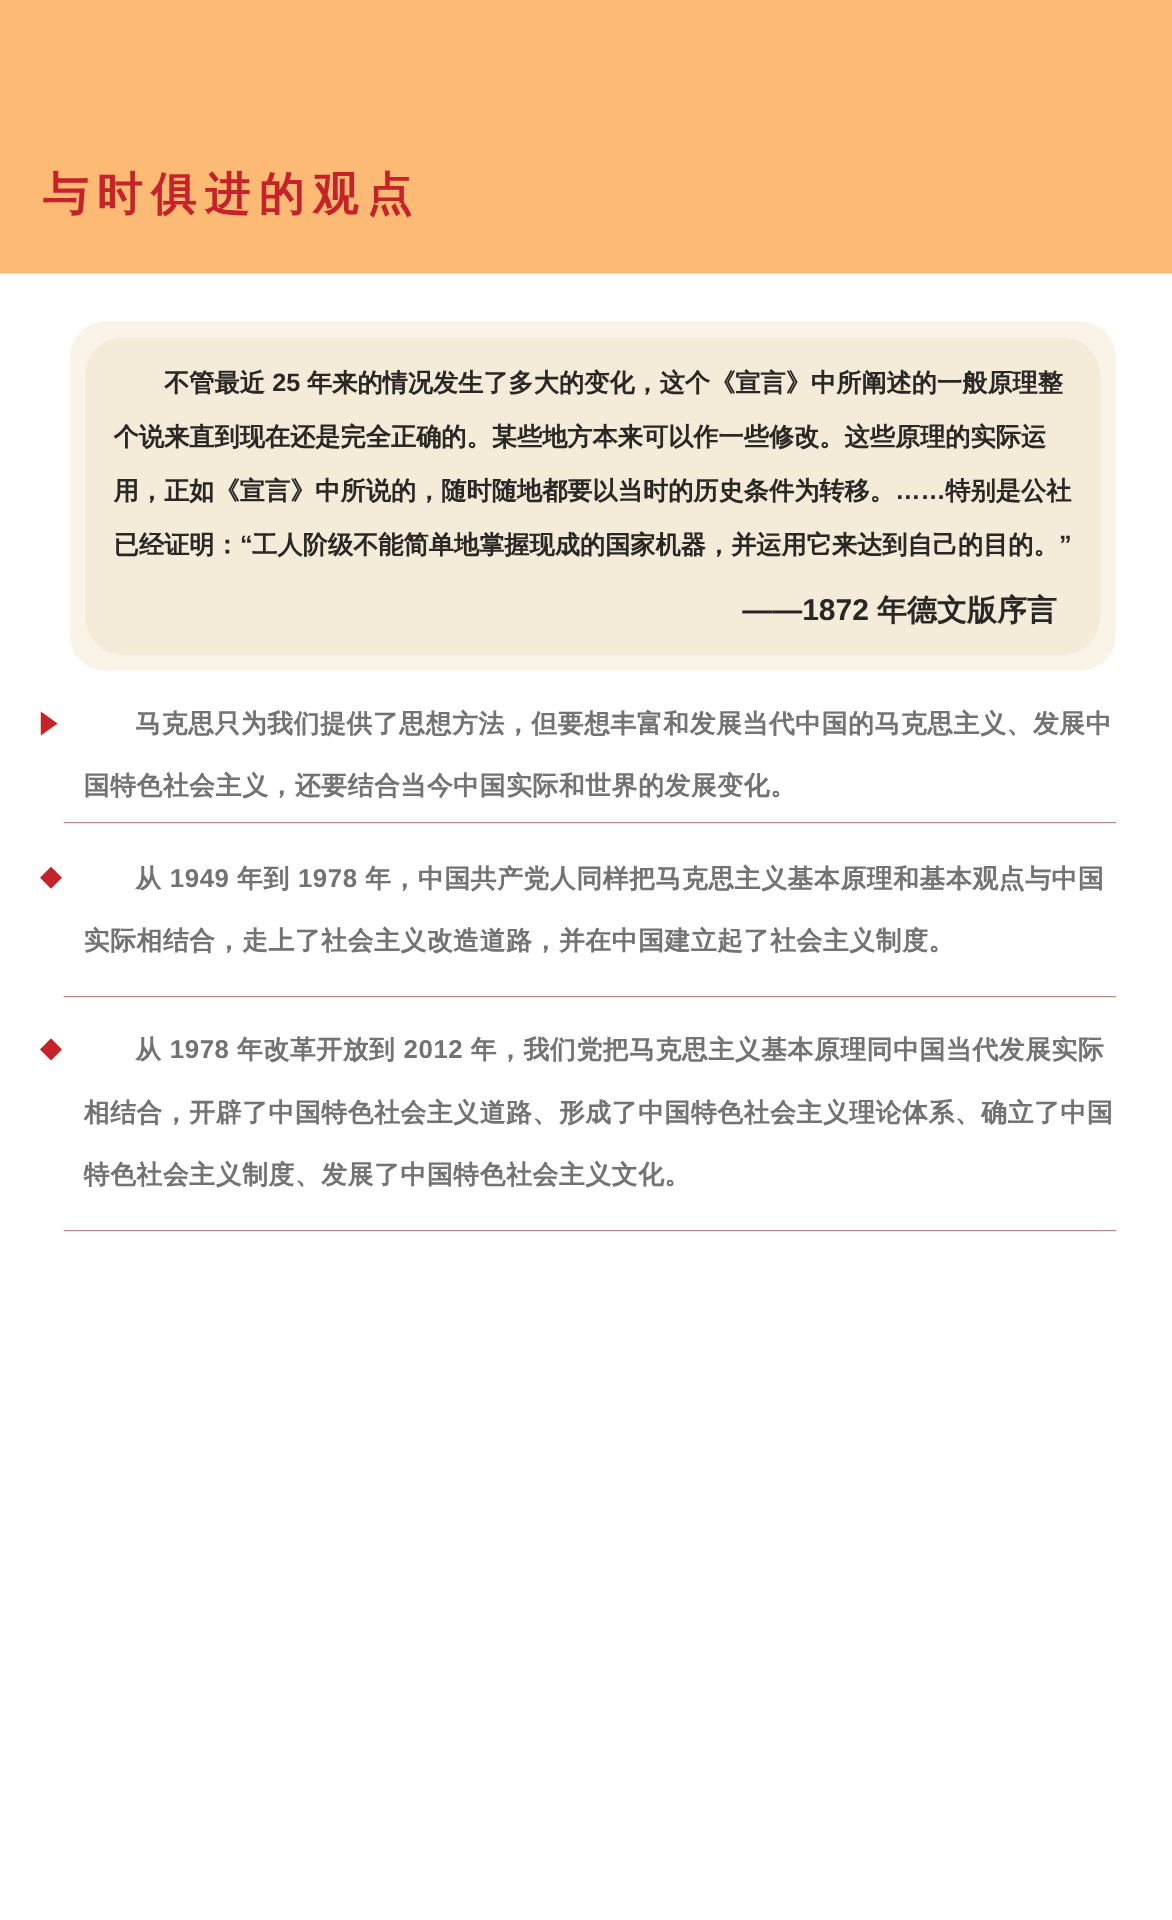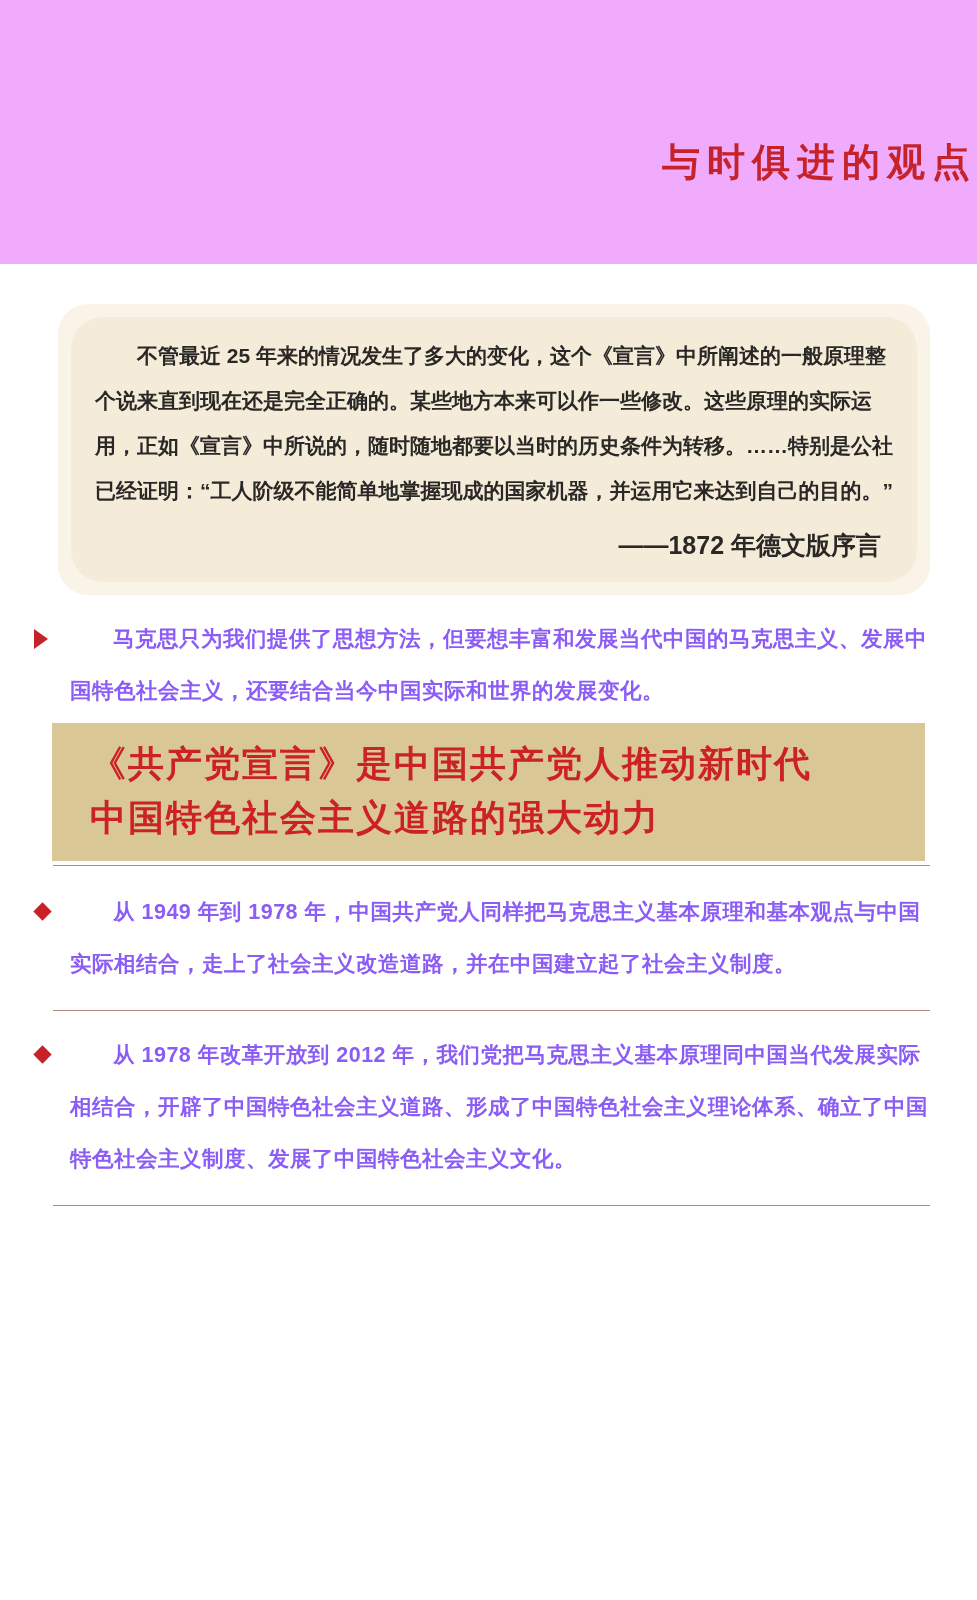--- a/index.html
+++ b/index.html
@@ -10,23 +10,22 @@
     position: relative;
     width: 977px;
     height: 1600px;
     background: #ffffff;
     overflow: hidden;
   }
 
   
   .band {
     width: 100%;
-    height: 264px;
-    background: #f0abfc;
-    text-align: right;
+    height: 228px;
+    background: #fdba74;
   }
   .page-title {
     padding: 140px 0 0 36px;
     font-size: 38px;
     font-weight: bold;
     color: #c5222a;
     letter-spacing: 7px;
     line-height: 1.2;
   }
 
@@ -60,21 +59,21 @@
     padding-right: 14px;
   }
 
   
   .para {
     position: relative;
     padding: 0 36px 0 70px;
     font-size: 21.5px;
     font-weight: bold;
     line-height: 52px;
-    color: #8b5cf6;
+    color: #737373;
   }
   .para p { text-indent: 2em; letter-spacing: 0.5px; }
 
   .marker { position: absolute; display: block; }
   .marker.tri {
     left: 34px; top: 16px;
     width: 0; height: 0;
     border-left: 14px solid #c5222a;
     border-top: 10px solid transparent;
     border-bottom: 10px solid transparent;
@@ -128,24 +127,20 @@
       <p class="quote-text">不管最近 25 年来的情况发生了多大的变化，这个《宣言》中所阐述的一般原理整个说来直到现在还是完全正确的。某些地方本来可以作一些修改。这些原理的实际运用，正如《宣言》中所说的，随时随地都要以当时的历史条件为转移。……特别是公社已经证明：“工人阶级不能简单地掌握现成的国家机器，并运用它来达到自己的目的。”</p>
       <p class="quote-attr">——1872 年德文版序言</p>
     </div>
   </div>
 
   <section class="para s0">
     <span class="marker tri"></span>
     <p>马克思只为我们提供了思想方法，但要想丰富和发展当代中国的马克思主义、发展中国特色社会主义，还要结合当今中国实际和世界的发展变化。</p>
   </section>
 
-  <div class="banner">
-    <div>《共产党宣言》是中国共产党人推动新时代</div>
-    <div>中国特色社会主义道路的强大动力</div>
-  </div>
 
 
   <hr class="sep g1">
 
   <section class="para s2">
     <span class="marker dia"></span>
     <p>从 1949 年到 1978 年，中国共产党人同样把马克思主义基本原理和基本观点与中国实际相结合，走上了社会主义改造道路，并在中国建立起了社会主义制度。</p>
   </section>
 
   <hr class="sep g2">

